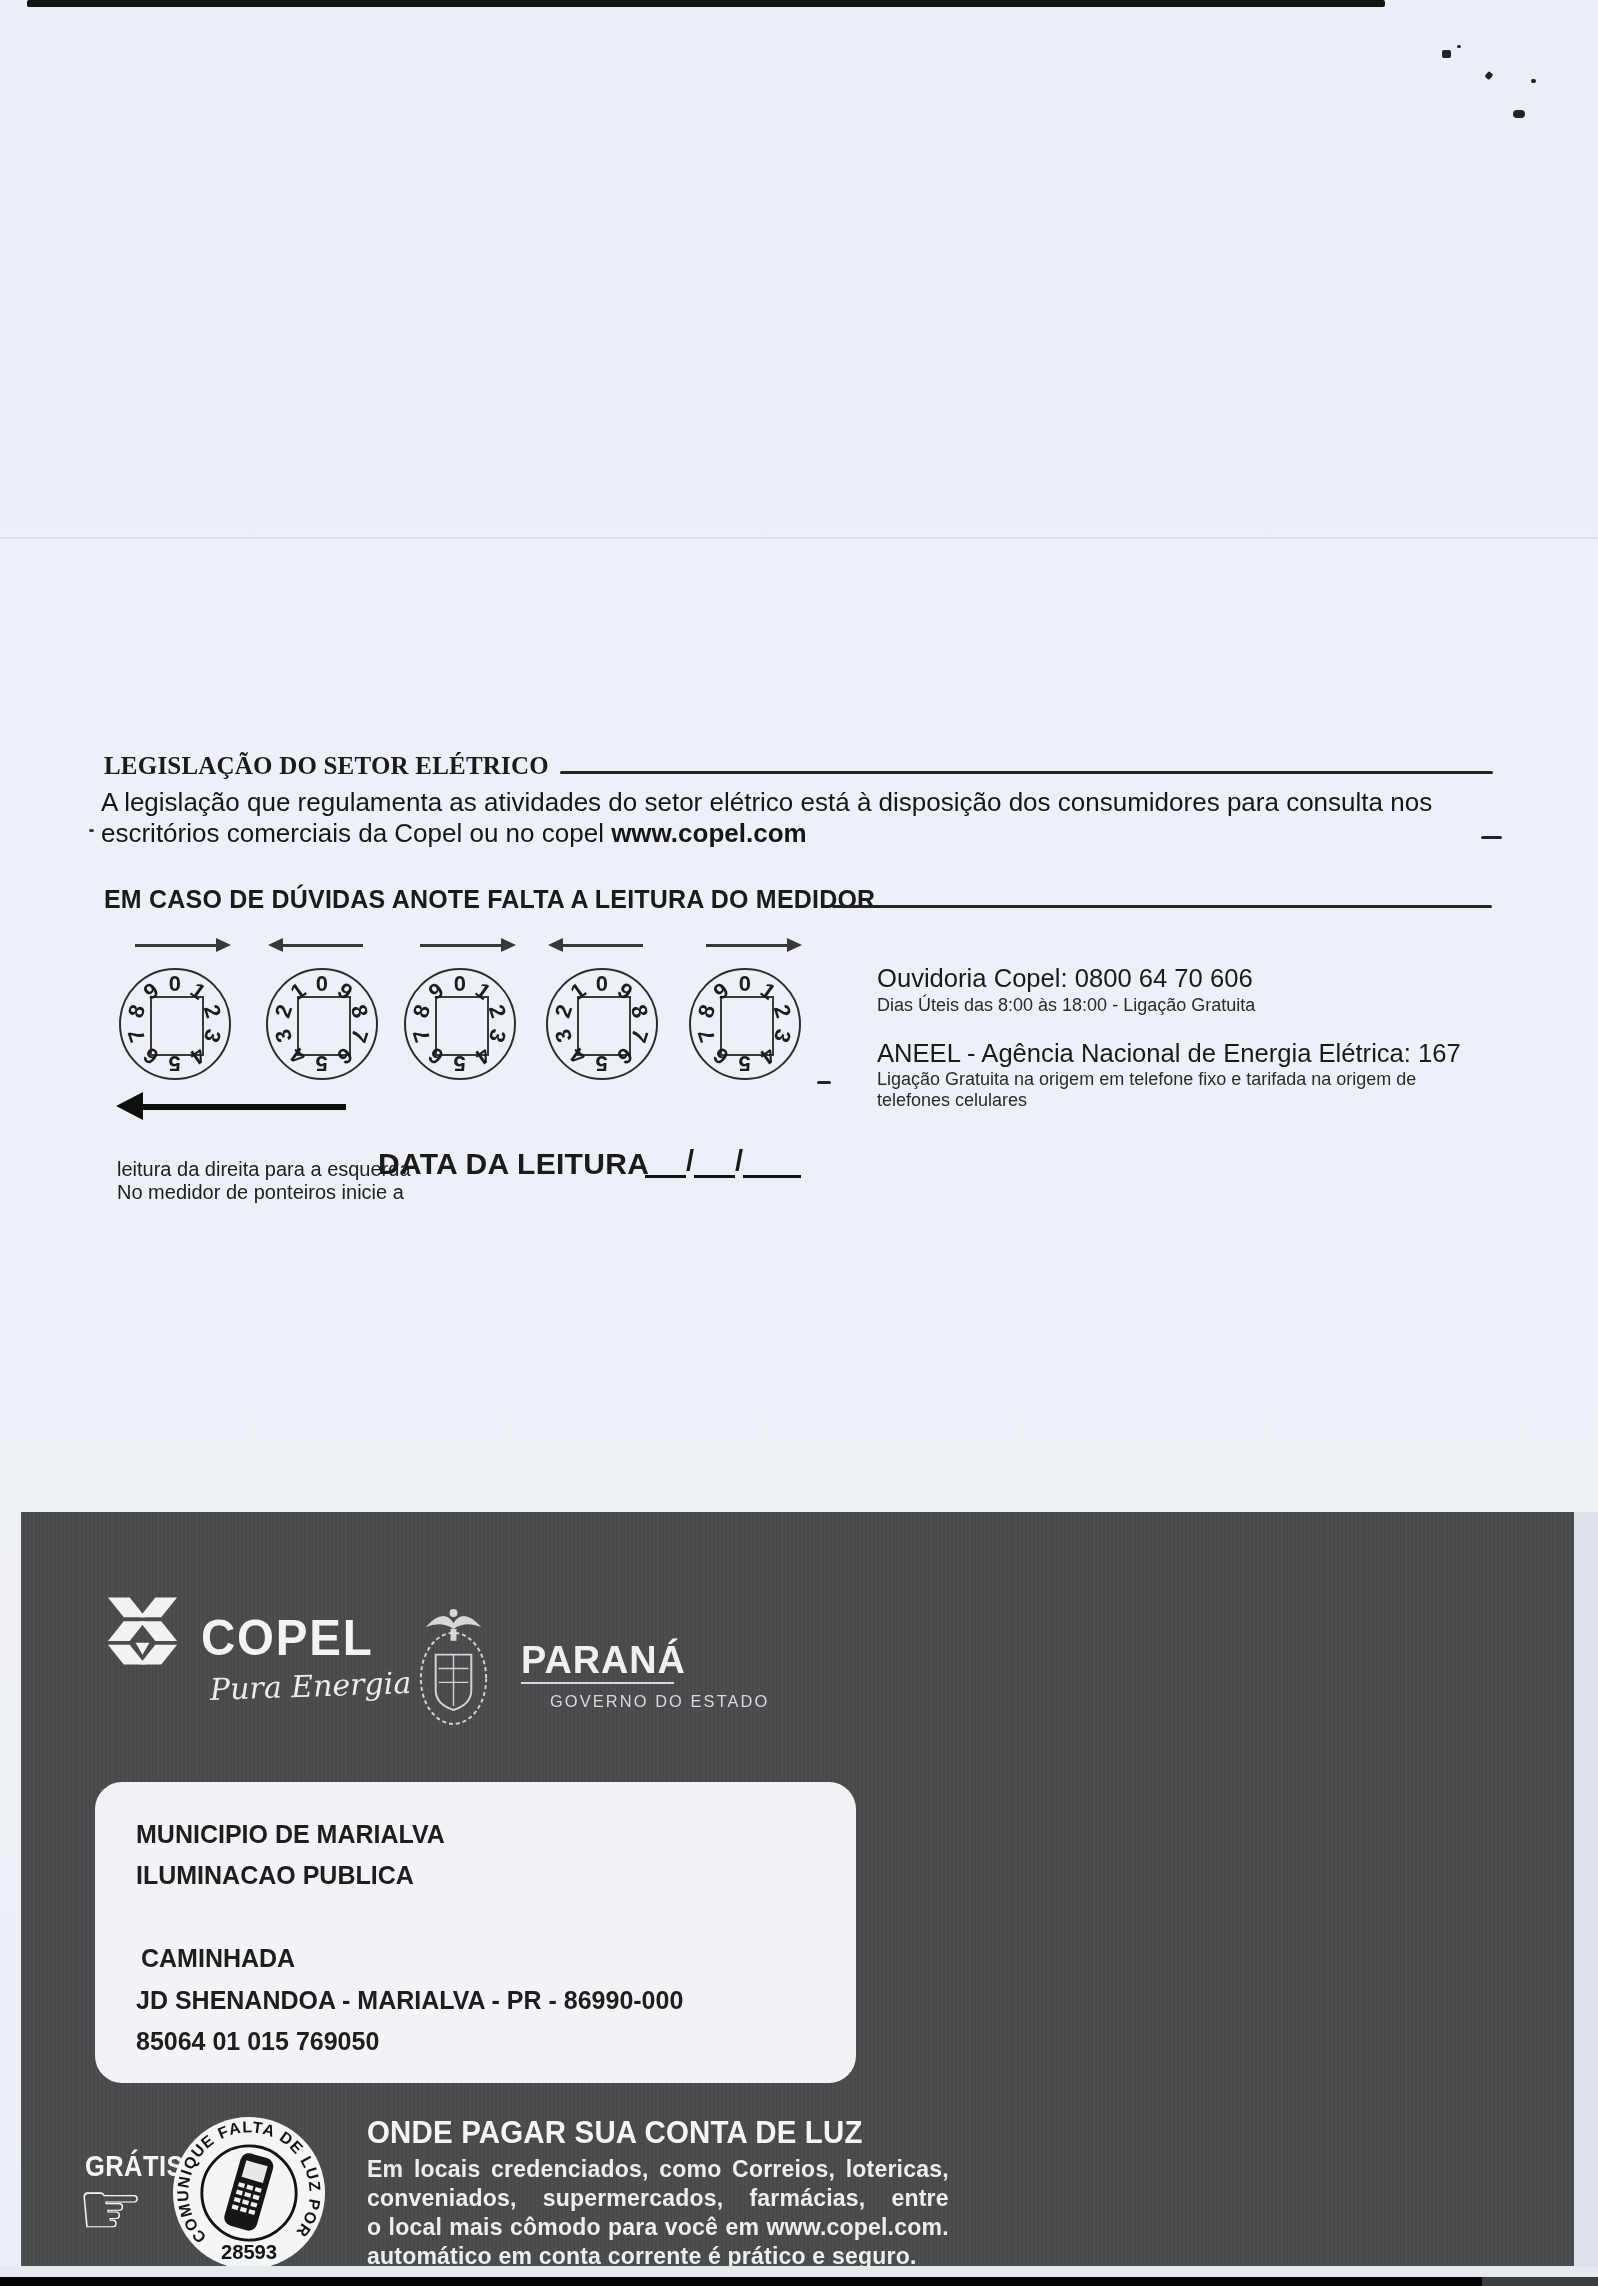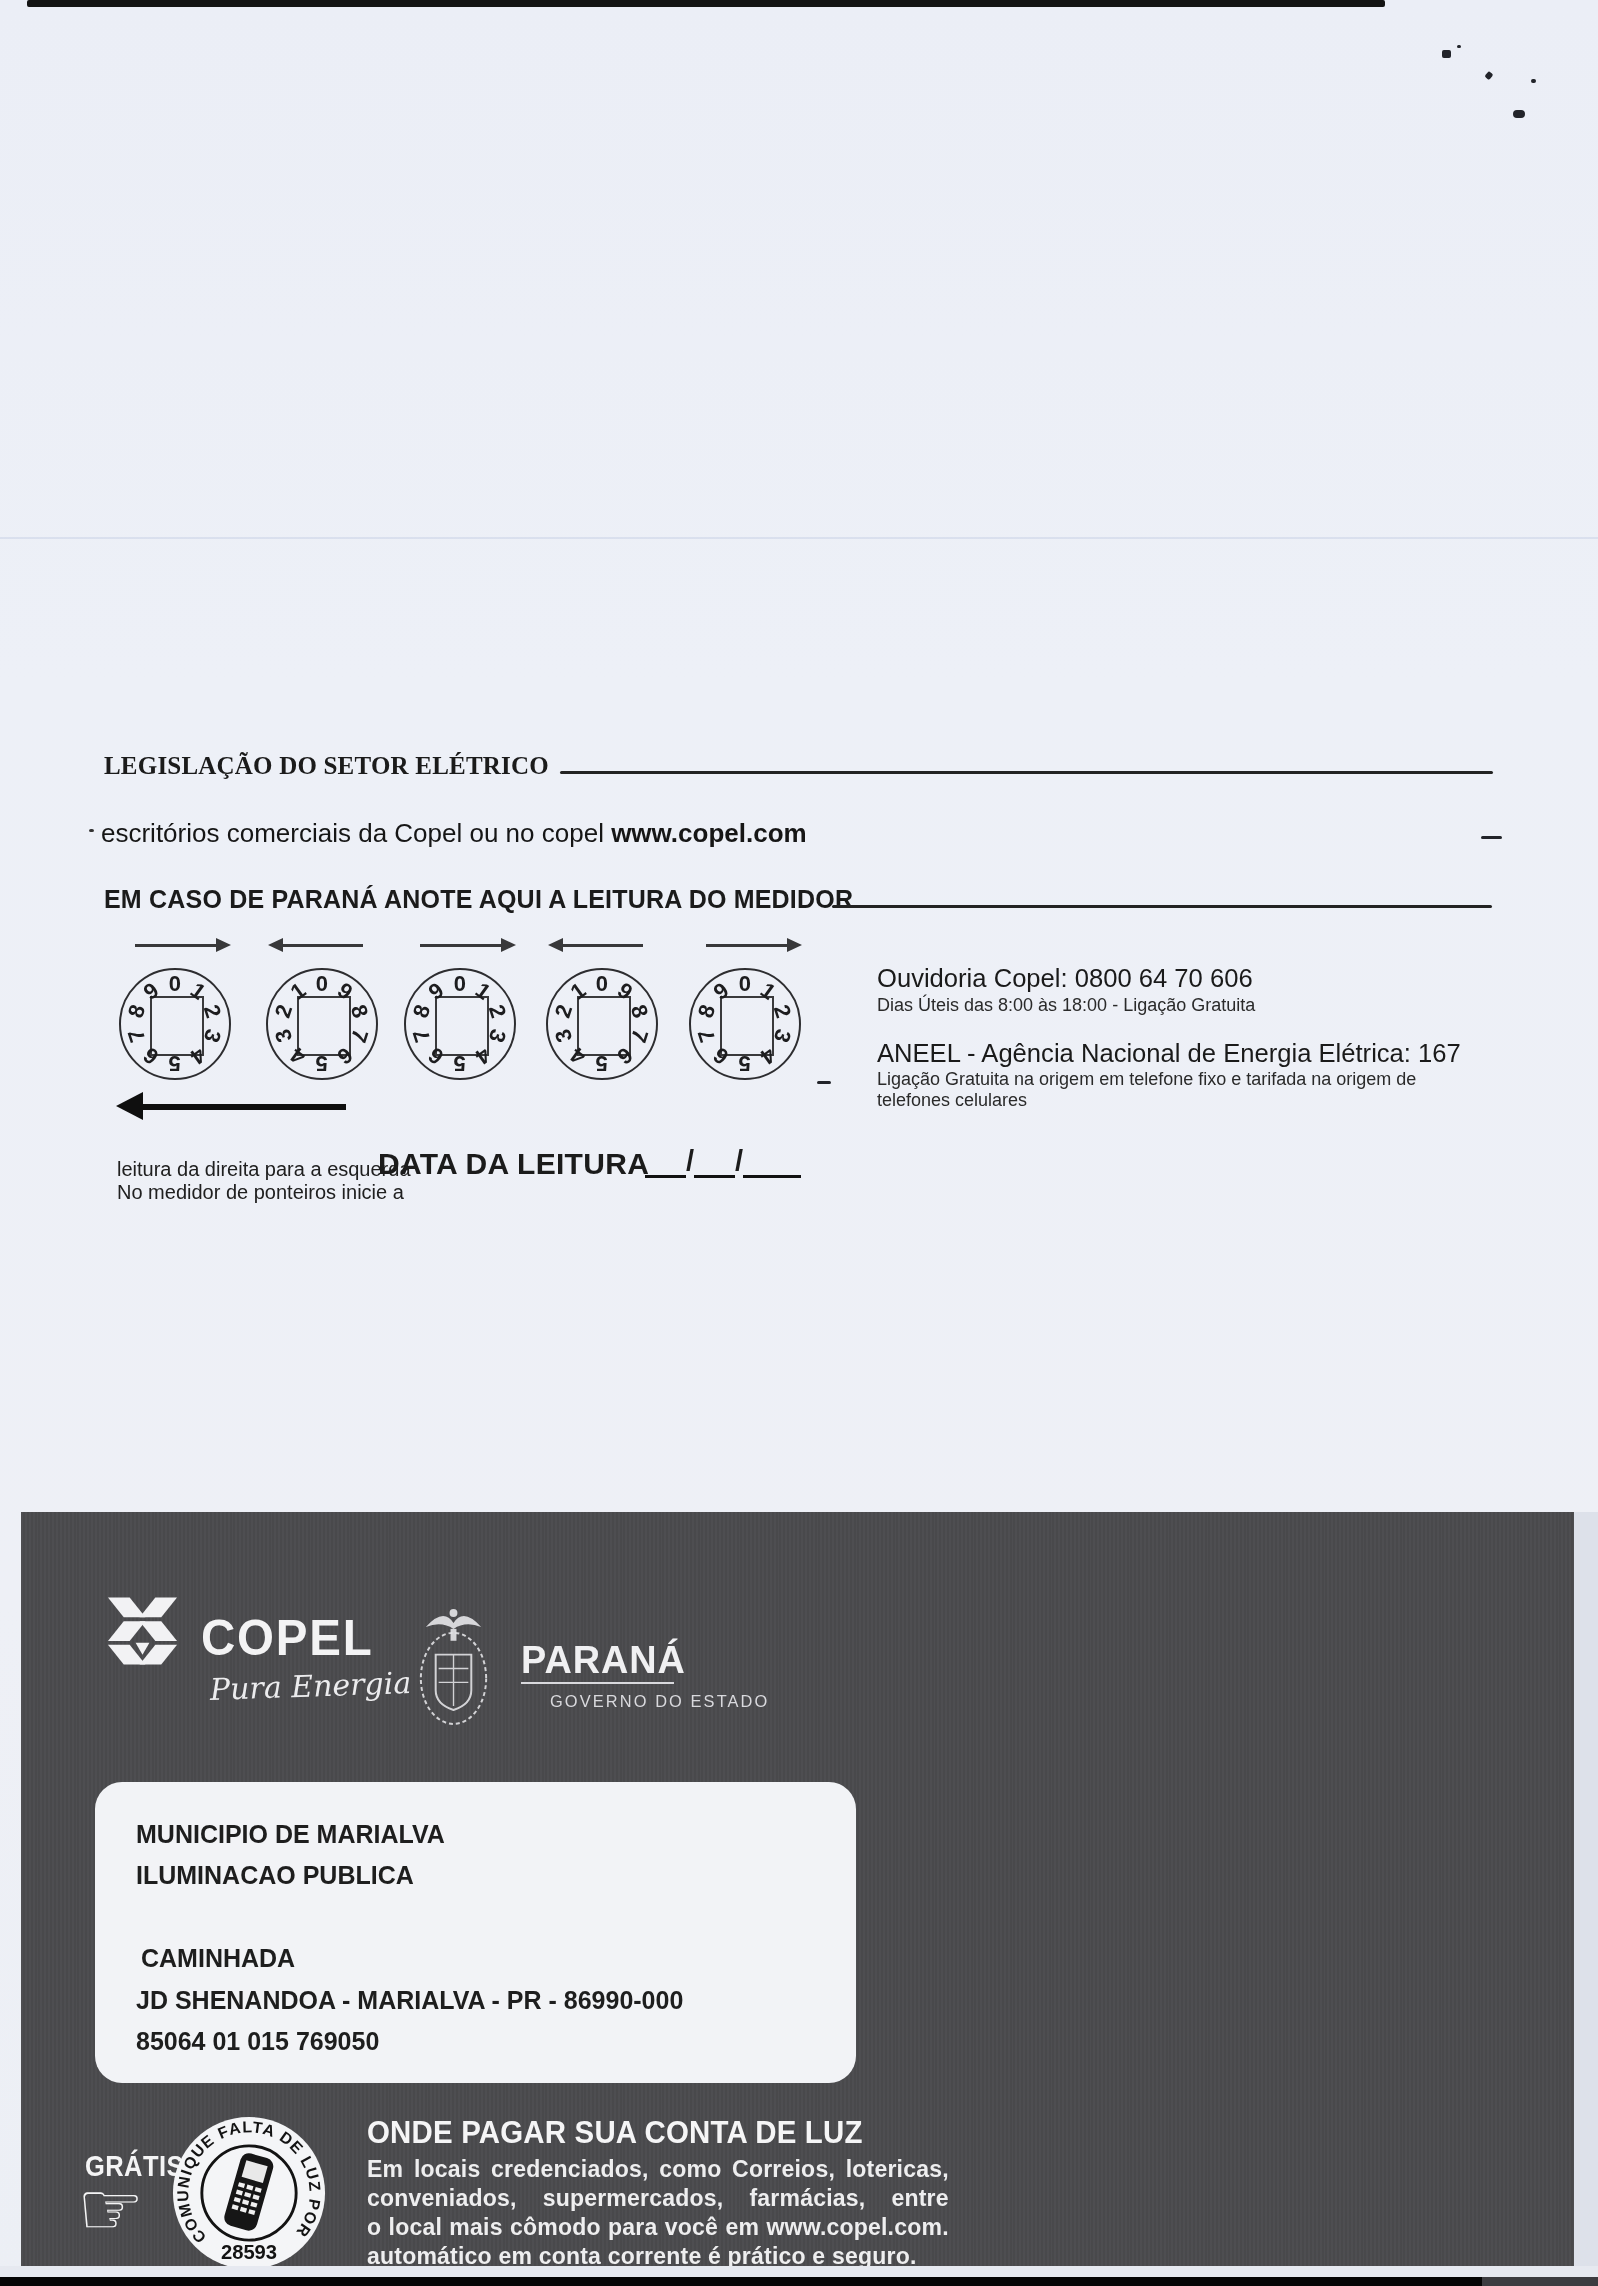--- a/index.html
+++ b/index.html
@@ -66,25 +66,26 @@
   <div class="abs speck" style="left:1442px;top:50px;width:8.7px;height:7.7px;"></div>
   <div class="abs speck" style="left:1457px;top:45px;width:3.9px;height:2.9px;"></div>
   <div class="abs speck" style="left:1486px;top:72px;width:5.8px;height:6.8px;transform:rotate(40deg);"></div>
   <div class="abs speck" style="left:1531px;top:79px;width:4.8px;height:3.9px;"></div>
   <div class="abs speck" style="left:1513px;top:110px;width:11.6px;height:7.7px;border-radius:3.9px;"></div>
   <div class="abs speck" style="left:1481px;top:836px;width:21px;height:3.4px;"></div>
   <div class="abs speck" style="left:817px;top:1081px;width:13.5px;height:2.9px;"></div>
 
   <div class="abs h-doc" style="left:104px;top:752px;font-family:Liberation Serif, serif;">LEGISLAÇÃO DO SETOR ELÉTRICO</div>
   <div class="abs rule" style="left:560px;top:771px;width:933px;"></div>
+  <div class="abs para" style="left:101px;top:786px;">A legislação que regulamenta as atividades do setor elétrico está à disposição dos consumidores para consulta nos</div>
   <div class="abs para" style="left:101px;top:817px;">
     <span class="dot-lead"></span><span>escritórios comerciais da Copel ou no copel </span><b>www.copel.com</b>
   </div>
 
-  <div class="abs h-doc" style="left:104px;top:885px;">EM CASO DE PARANÁ ANOTE AQUI A LEITURA DO MEDIDOR</div>
+  <div class="abs h-doc" style="left:104px;top:885px;">EM CASO DE DÚVIDAS ANOTE FALTA A LEITURA DO MEDIDOR</div>
   <div class="abs rule" style="left:832px;top:905px;width:660px;"></div>
 
   <div class="abs dial-arrow arr-right" style="left:135px;"></div>
   <div class="abs dial-arrow arr-left" style="left:282px;"></div>
   <div class="abs dial-arrow arr-right" style="left:420px;"></div>
   <div class="abs dial-arrow arr-left" style="left:562px;"></div>
   <div class="abs dial-arrow arr-right" style="left:706px;"></div>
 
   <div class="dial" style="left:119px;top:968px;">
       <div class="dial-square"></div>

